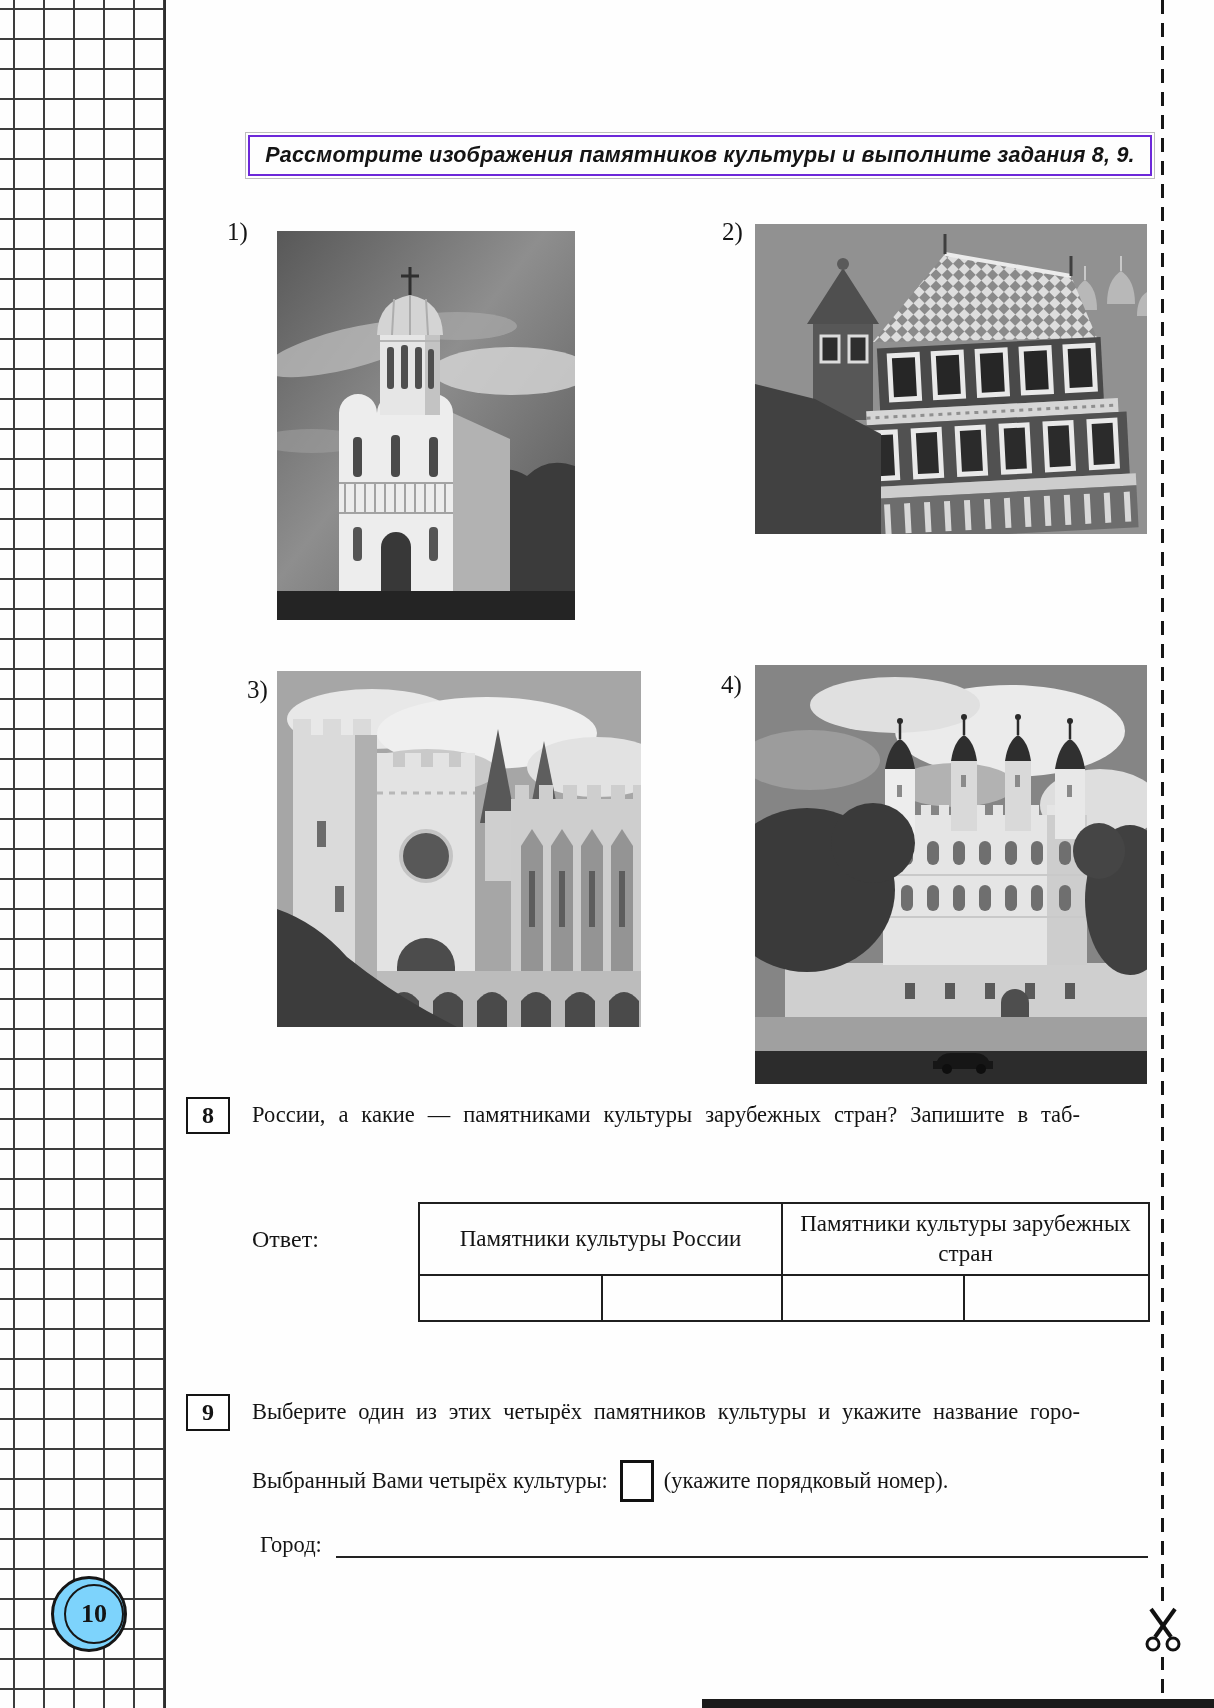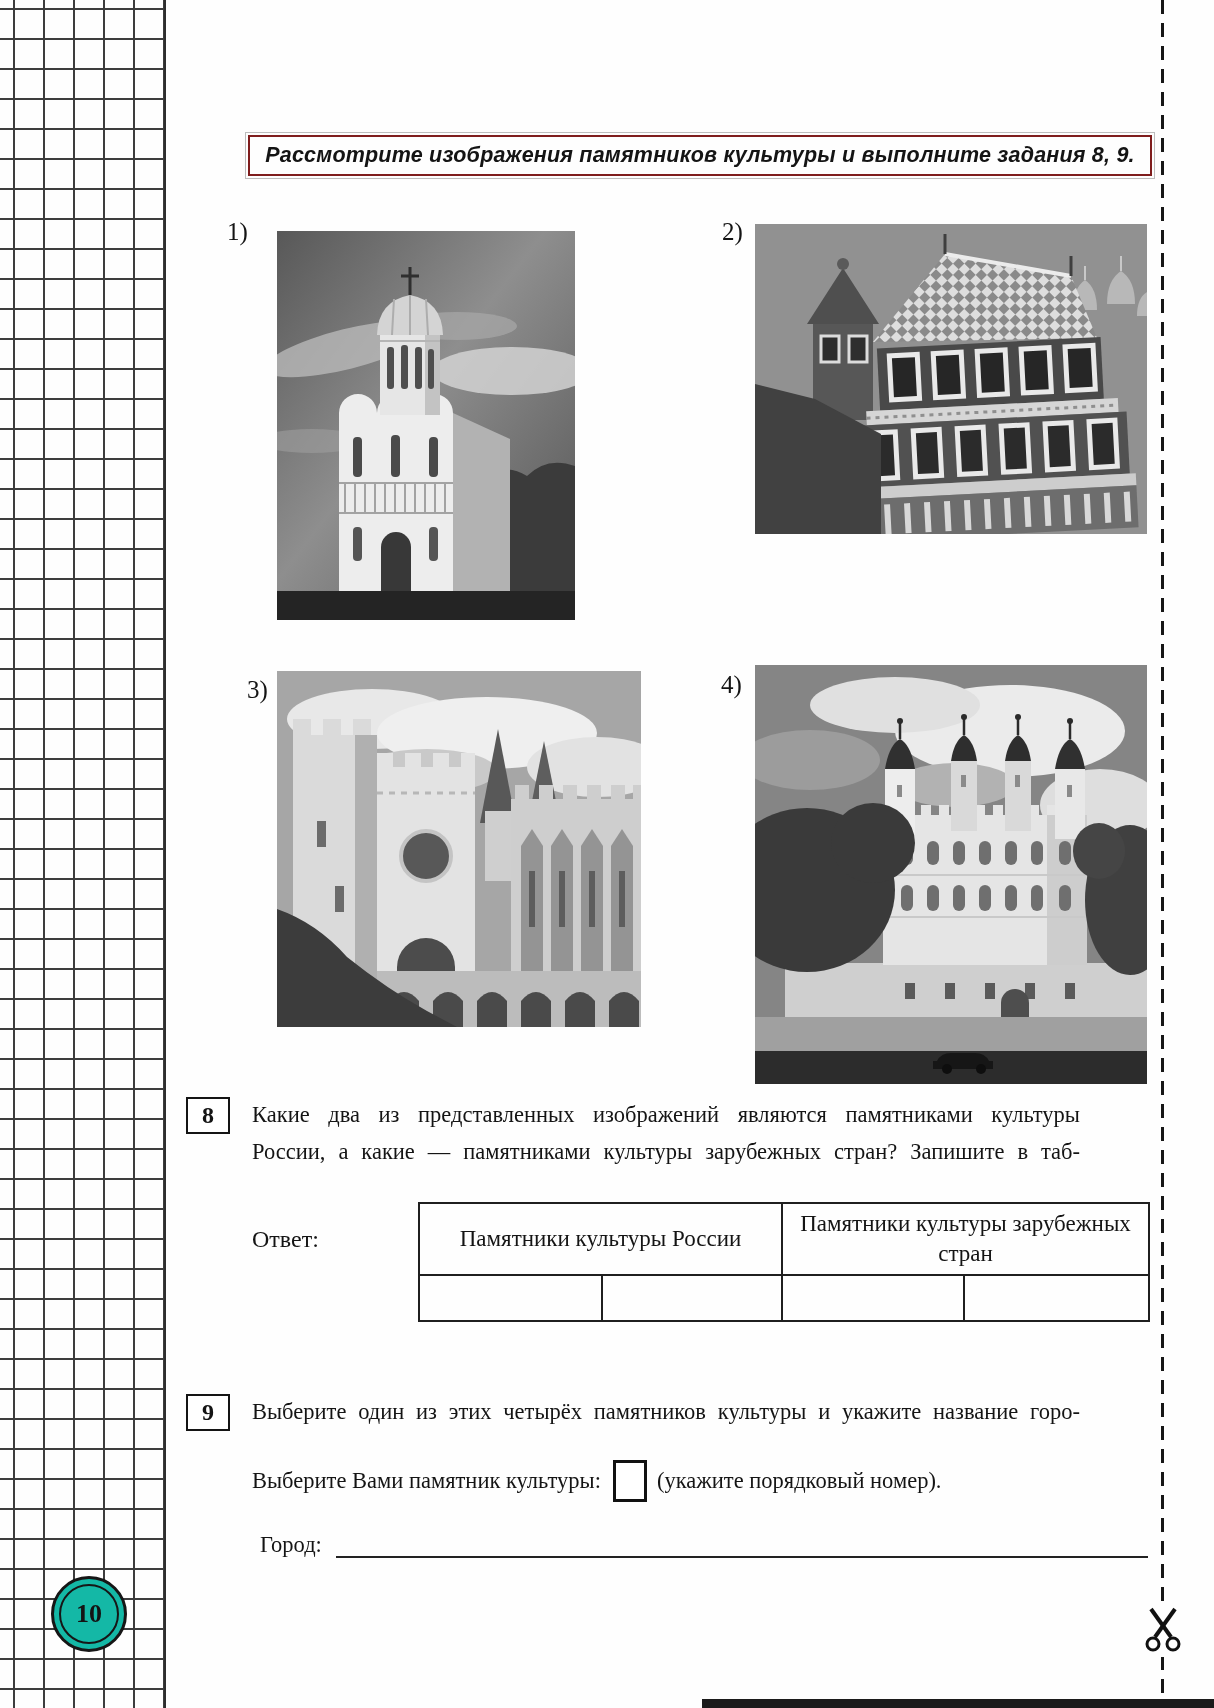--- a/index.html
+++ b/index.html
@@ -13,21 +13,21 @@
       repeating-linear-gradient(to right, transparent 0 13px, #3d3d3d 13px 15px, transparent 15px 30px),
       repeating-linear-gradient(to bottom, transparent 0 8px, #3d3d3d 8px 10px, transparent 10px 30px);
     border-right:2px solid #2e2e2e;}
 
   
   .cut-line{left:1161px;top:0;width:3px;height:1708px;
     background:repeating-linear-gradient(to bottom,#161616 0 14px,transparent 14px 23px);}
   .scissors{left:1141px;top:1603px;width:44px;height:54px;background:#fefefe;z-index:3;
     display:flex;align-items:center;justify-content:center;}
 
-  .header-box{left:248px;top:135px;width:900px;height:37px;border:2px solid #7f1d1d;
+  .header-box{left:248px;top:135px;width:900px;height:37px;border:2px solid #6d28d9;
     outline:1px solid #bdbdbd;outline-offset:2px;display:flex;align-items:center;justify-content:center;}
   .header-box span{font-family:"Liberation Sans",sans-serif;font-weight:bold;font-style:italic;
     font-size:21.5px;letter-spacing:.2px;}
 
   .img-label{font-size:25px;}
   .photo{background:#777;}
   .photo svg{display:block;width:100%;height:100%;}
 
   .task-num{width:40px;height:33px;border:2.5px solid #141414;display:flex;align-items:center;
     justify-content:center;font-weight:bold;font-size:24px;background:#fff;}
@@ -40,21 +40,21 @@
   table.answer-table th,table.answer-table td{border:2px solid #1f1f1f;padding:0 6px;}
   table.answer-table th{height:70px;font-weight:normal;font-size:23px;text-align:center;line-height:1.3;}
   table.answer-table td{height:44px;}
 
   .chosen-row{display:flex;align-items:center;font-size:22.5px;}
   .num-box{width:28px;height:36px;border:3px solid #111;margin:0 10px 0 12px;background:#fff;}
   .city-row{display:flex;align-items:flex-end;font-size:22.5px;}
   .city-underline{flex:1;border-bottom:2px solid #222;height:28px;margin-left:14px;}
 
   .page-circle{left:51px;top:1576px;width:70px;height:70px;border:3px solid #161616;border-radius:50%;
-    background:#14b8a6;display:flex;align-items:center;justify-content:center;z-index:2;}
+    background:#7dd3fc;display:flex;align-items:center;justify-content:flex-end;z-index:2;}
   .page-circle-inner{width:56px;height:56px;border:2px solid #161616;border-radius:50%;
     display:flex;align-items:center;justify-content:center;font-size:26px;font-weight:bold;}
 
   .bottom-bar{left:702px;top:1699px;width:512px;height:9px;background:#1b1b1b;}
 </style>
 </head>
 <body>
 
 <div class="abs grid-strip"></div>
 <div class="abs cut-line"></div>
@@ -320,21 +320,20 @@
     <path d="M182 396 Q186 388 196 388 L220 388 Q230 388 234 396 L238 396 L238 404 L178 404 L178 396 Z" fill="#161616"></path>
     <circle cx="192" cy="404" r="5" fill="#0e0e0e"></circle>
       <circle cx="226" cy="404" r="5" fill="#0e0e0e"></circle>
   </svg>
 </div>
 
 <div class="abs task-num" style="left:186px;top:1097px;">
   <span>8</span>
 </div>
 <div class="abs task-text" style="left:252px;top:1096px;">
-  <div class="jl">Какие два из представленных изображений являются памятниками культуры</div>
   <div class="jl">России, а какие — памятниками культуры зарубежных стран? Запишите в таб-</div>
 </div>
 
 <div class="abs answer-label" style="left:252px;top:1226px;text-align:center;">Ответ:</div>
 
 <table class="abs answer-table" style="left:390px;top:1202px;">
   <colgroup>
       <col style="width:183px">
       <col style="width:180px">
       <col style="width:182px">
@@ -355,21 +354,21 @@
   </table>
 
 <div class="abs task-num" style="left:186px;top:1394px;">
   <span>9</span>
 </div>
 <div class="abs task-text" style="left:252px;top:1393px;">
   <div class="jl">Выберите один из этих четырёх памятников культуры и укажите название горо-</div>
 </div>
 
 <div class="abs chosen-row" style="left:252px;top:1460px;width:828px;">
-  <span>Выберите Вами памятник культуры:</span>
+  <span>Выбранный Вами четырёх культуры:</span>
   <span class="num-box"></span>
   <span>(укажите порядковый номер).</span>
 </div>
 
 <div class="abs city-row" style="left:260px;top:1528px;width:888px;">
   <span>Город:</span>
   <span class="city-underline"></span>
 </div>
 
 <div class="abs page-circle">

